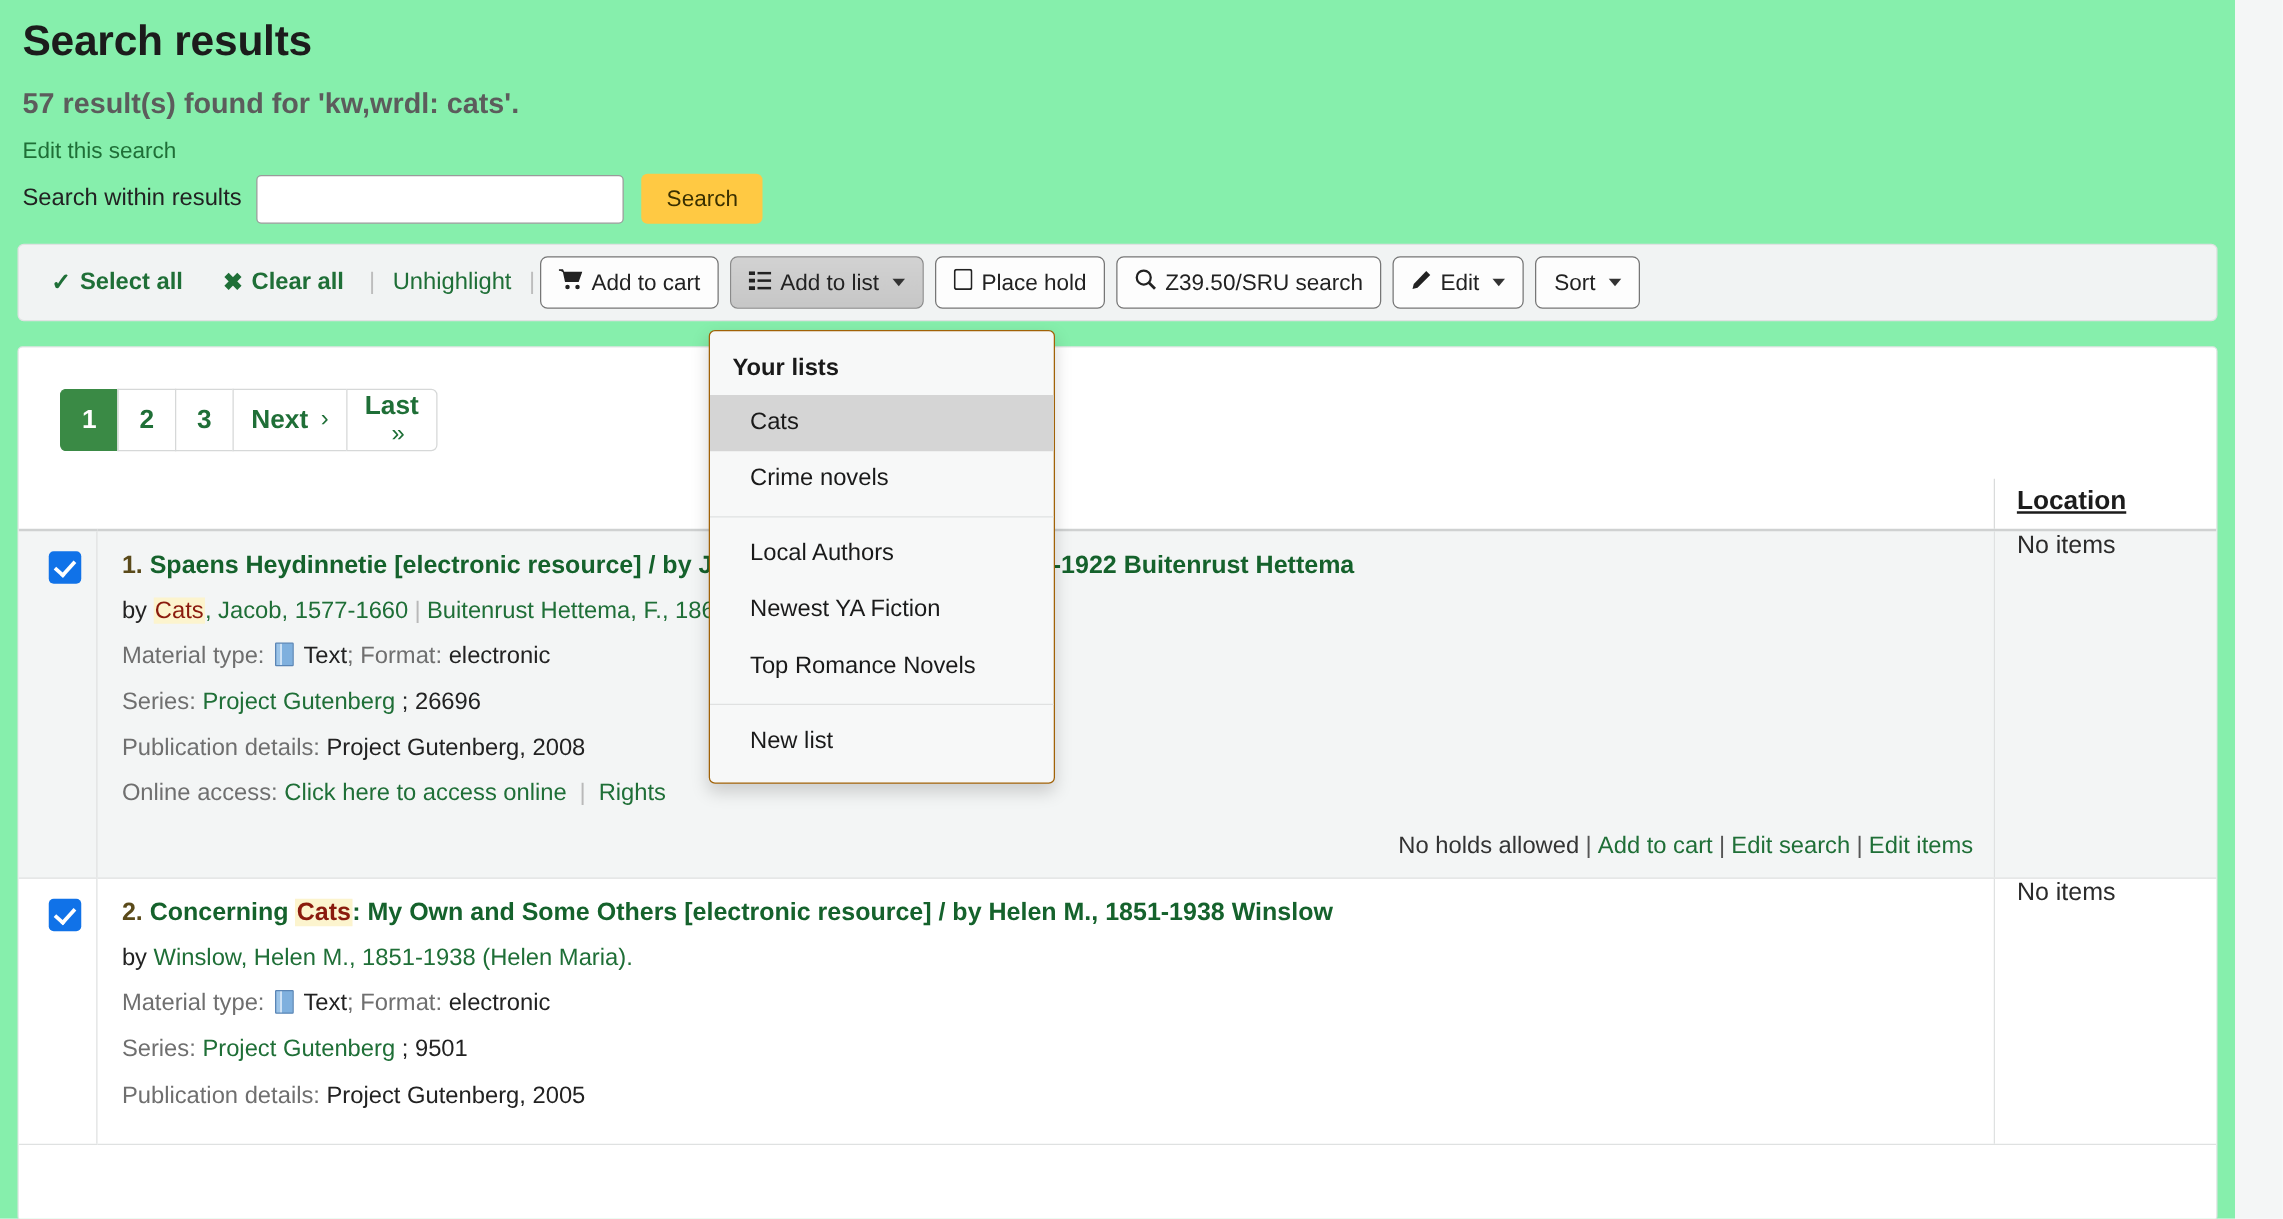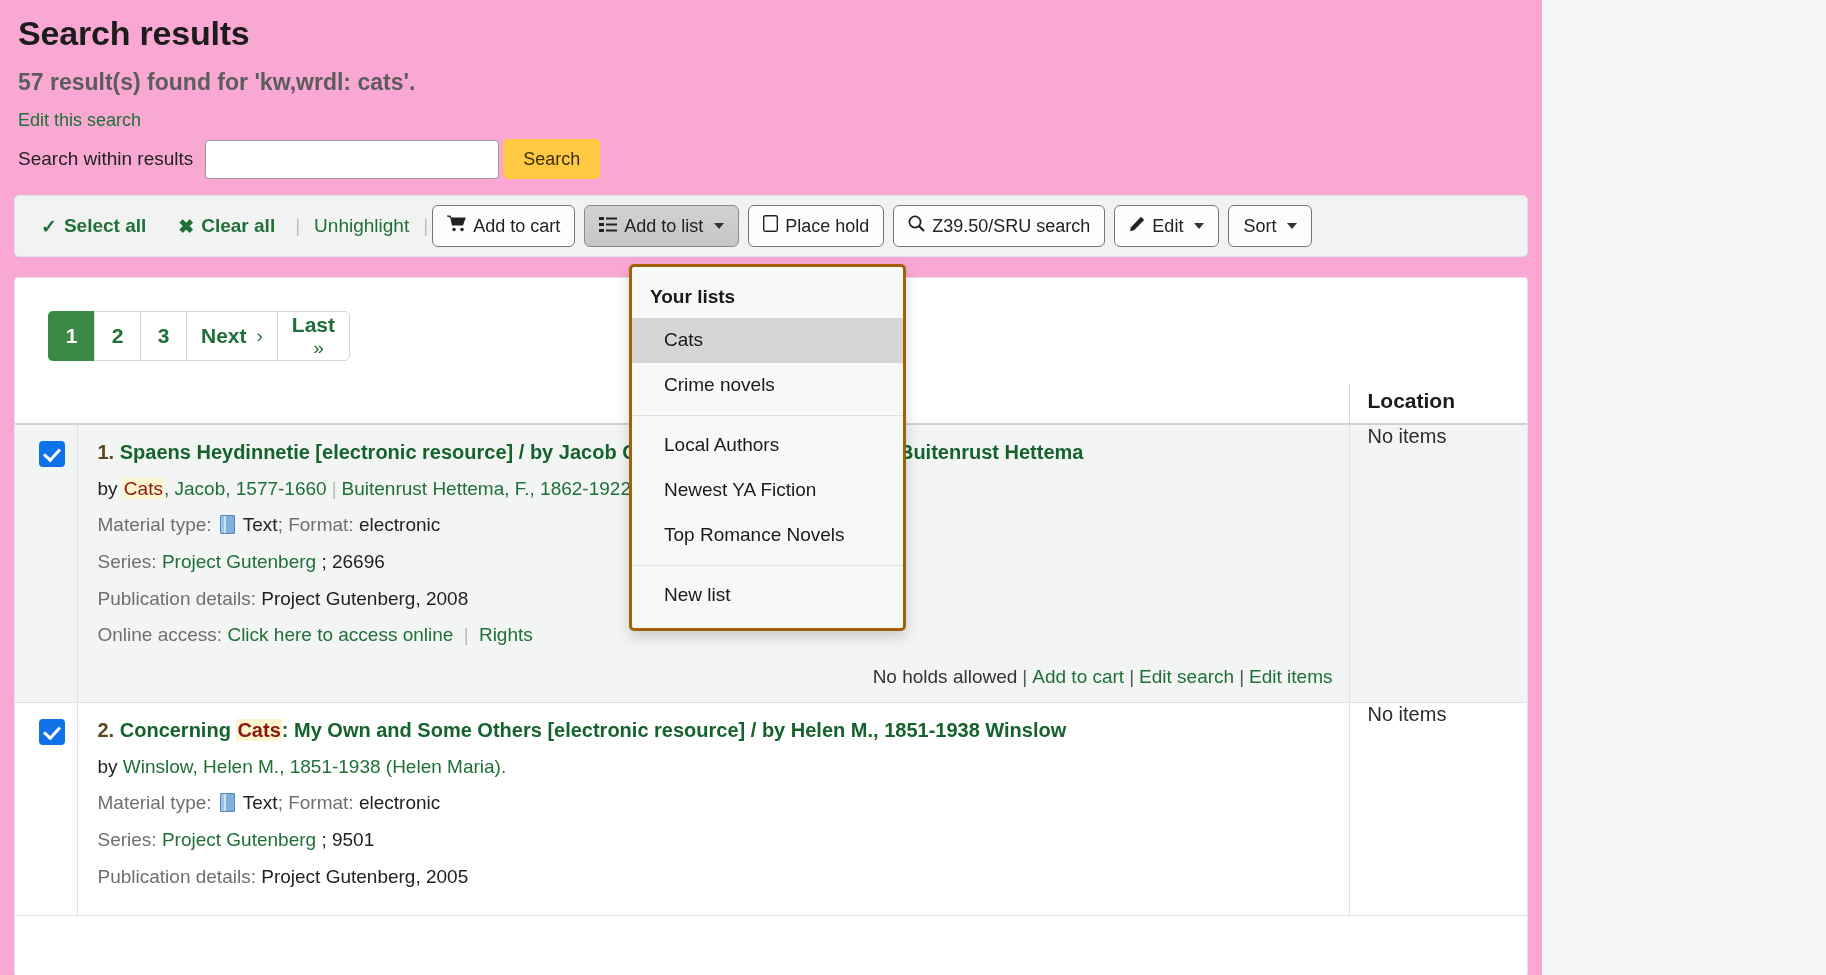--- a/index.html
+++ b/index.html
@@ -4,21 +4,21 @@
 <style>
   * { box-sizing: border-box; }
   html, body {
     margin: 0; padding: 0;
     width: 1826px; height: 975px;
     overflow: hidden;
     background: #f4f6f6;
     font-family: "Liberation Sans", sans-serif;
     color: #222;
   }
-  .page { position: relative; width: 1542px; height: 975px; background: #f9a8d4; }
+  .page { position: relative; width: 1788px; height: 975px; background: #86efac; }
 
   
   .hdr { padding: 14px 18px 0 18px; }
   h1.page-title {
     font-size: 34px; font-weight: bold; margin: 0 0 16px 0;
     color: #1c1c1c; letter-spacing: -0.2px;
   }
   .result-count {
     font-size: 23px; font-weight: bold; color: #5c5c5c;
     margin: 0 0 14px 0;
@@ -26,21 +26,21 @@
   a.green-link { color: #1f6f37; text-decoration: none; }
   .edit-search { font-size: 18px; display: inline-block; margin-bottom: 6px; }
 
   .searchbar-row { display: flex; align-items: center; gap: 0; margin-top: 2px; }
   .searchbar-label { font-size: 19px; color: #222; margin-right: 12px; }
   .search-input {
     width: 294px; height: 39px; border: 1px solid #9a9a9a; border-radius: 4px;
     background: #fff; font-size: 17px; padding: 4px 8px; outline: none;
   }
   .search-btn {
-    margin-left: 4px; height: 40px; padding: 0 20px;
+    margin-left: 14px; height: 40px; padding: 0 20px;
     background: #ffc943; border: none; border-radius: 5px;
     font-size: 18px; color: #3a3000; cursor: pointer;
   }
 
   
   .toolbar {
     margin: 16px 14px 0 14px;
     background: #f1f3f3;
     border: 1px solid #e0e2e2;
     border-radius: 5px;
@@ -74,24 +74,24 @@
   }
   .btn .caret {
     width: 0; height: 0; margin-left: 4px;
     border-left: 5px solid transparent; border-right: 5px solid transparent;
     border-top: 6px solid #333;
   }
   .icon-svg { display: inline-block; vertical-align: middle; }
 
   
   .dropdown {
-    position: absolute; left: 629px; top: 264px;
+    position: absolute; left: 567px; top: 264px;
     width: 277px;
     background: #f7f8f8;
-    border: 3px solid #a16207;
+    border: 1px solid #a16207;
     border-radius: 5px;
     box-shadow: 0 6px 14px rgba(0,0,0,0.17);
     z-index: 50;
     padding: 8px 0 10px 0;
   }
   .dd-header {
     font-size: 19px; font-weight: bold; color: #1a1a1a;
     padding: 11px 18px 10px 18px;
   }
   .dd-item {
@@ -123,21 +123,21 @@
   .pg:first-child { border-radius: 5px 0 0 5px; }
   .pg:last-child { border-right: 1px solid #d6d8d8; border-radius: 0 5px 5px 0; flex-direction: column; }
   .pg.current { background: #3a8a45; color: #fff; border-color: #3a8a45; }
   .pg .arrow { margin-left: 10px; font-weight: normal; font-size: 19px; }
 
   
   .tbl { width: 100%; border-collapse: collapse; margin-top: 22px; }
   .tbl th.loc-head {
     text-align: left; font-size: 21px; font-weight: bold; color: #1c1c1c;
     border-bottom: 2px solid #cfd1d1; border-left: 1px solid #d9dbdb;
-    padding: 6px 0 10px 18px; width: 178px; vertical-align: bottom;
+    padding: 6px 0 10px 18px; width: 178px; vertical-align: bottom; text-decoration: underline;
   }
   .tbl th.blank-head { border-bottom: 2px solid #cfd1d1; }
   .row-even td { background: #f3f5f5; }
   .row-odd td { background: #ffffff; }
   td.cb-cell {
     width: 62px; vertical-align: top; padding: 16px 0 0 24px;
     border-bottom: 1px solid #dfe1e1;
   }
   td.main-cell {
     vertical-align: top; padding: 14px 10px 14px 20px;

